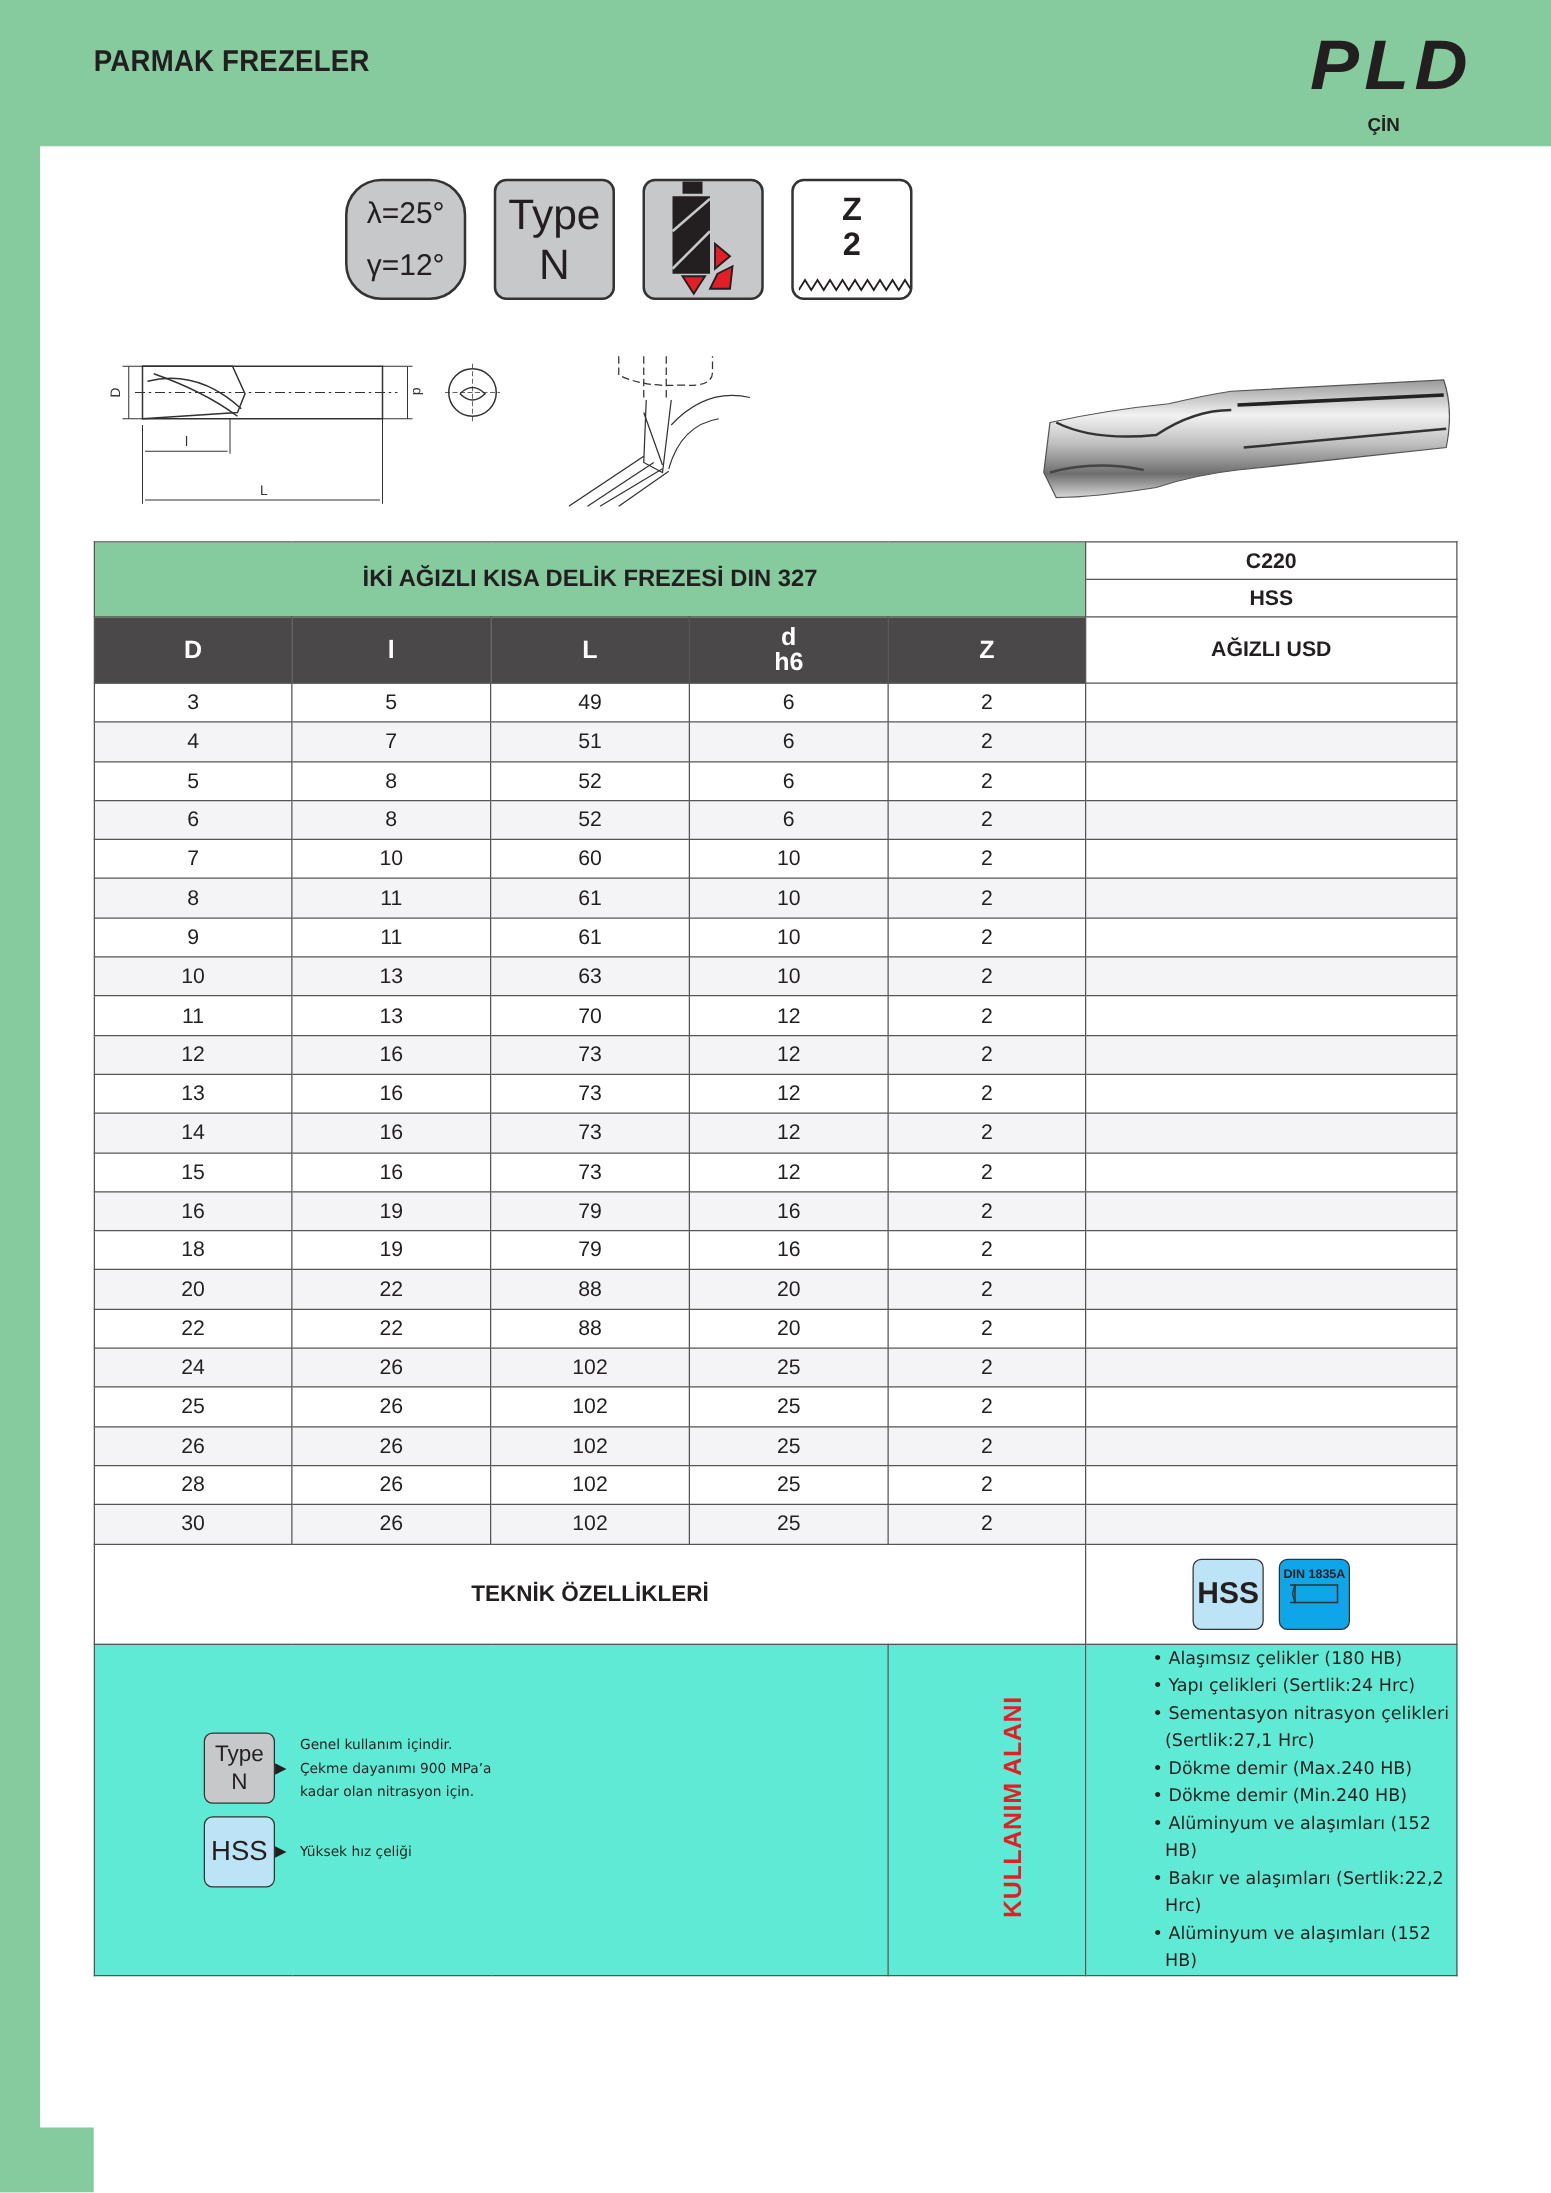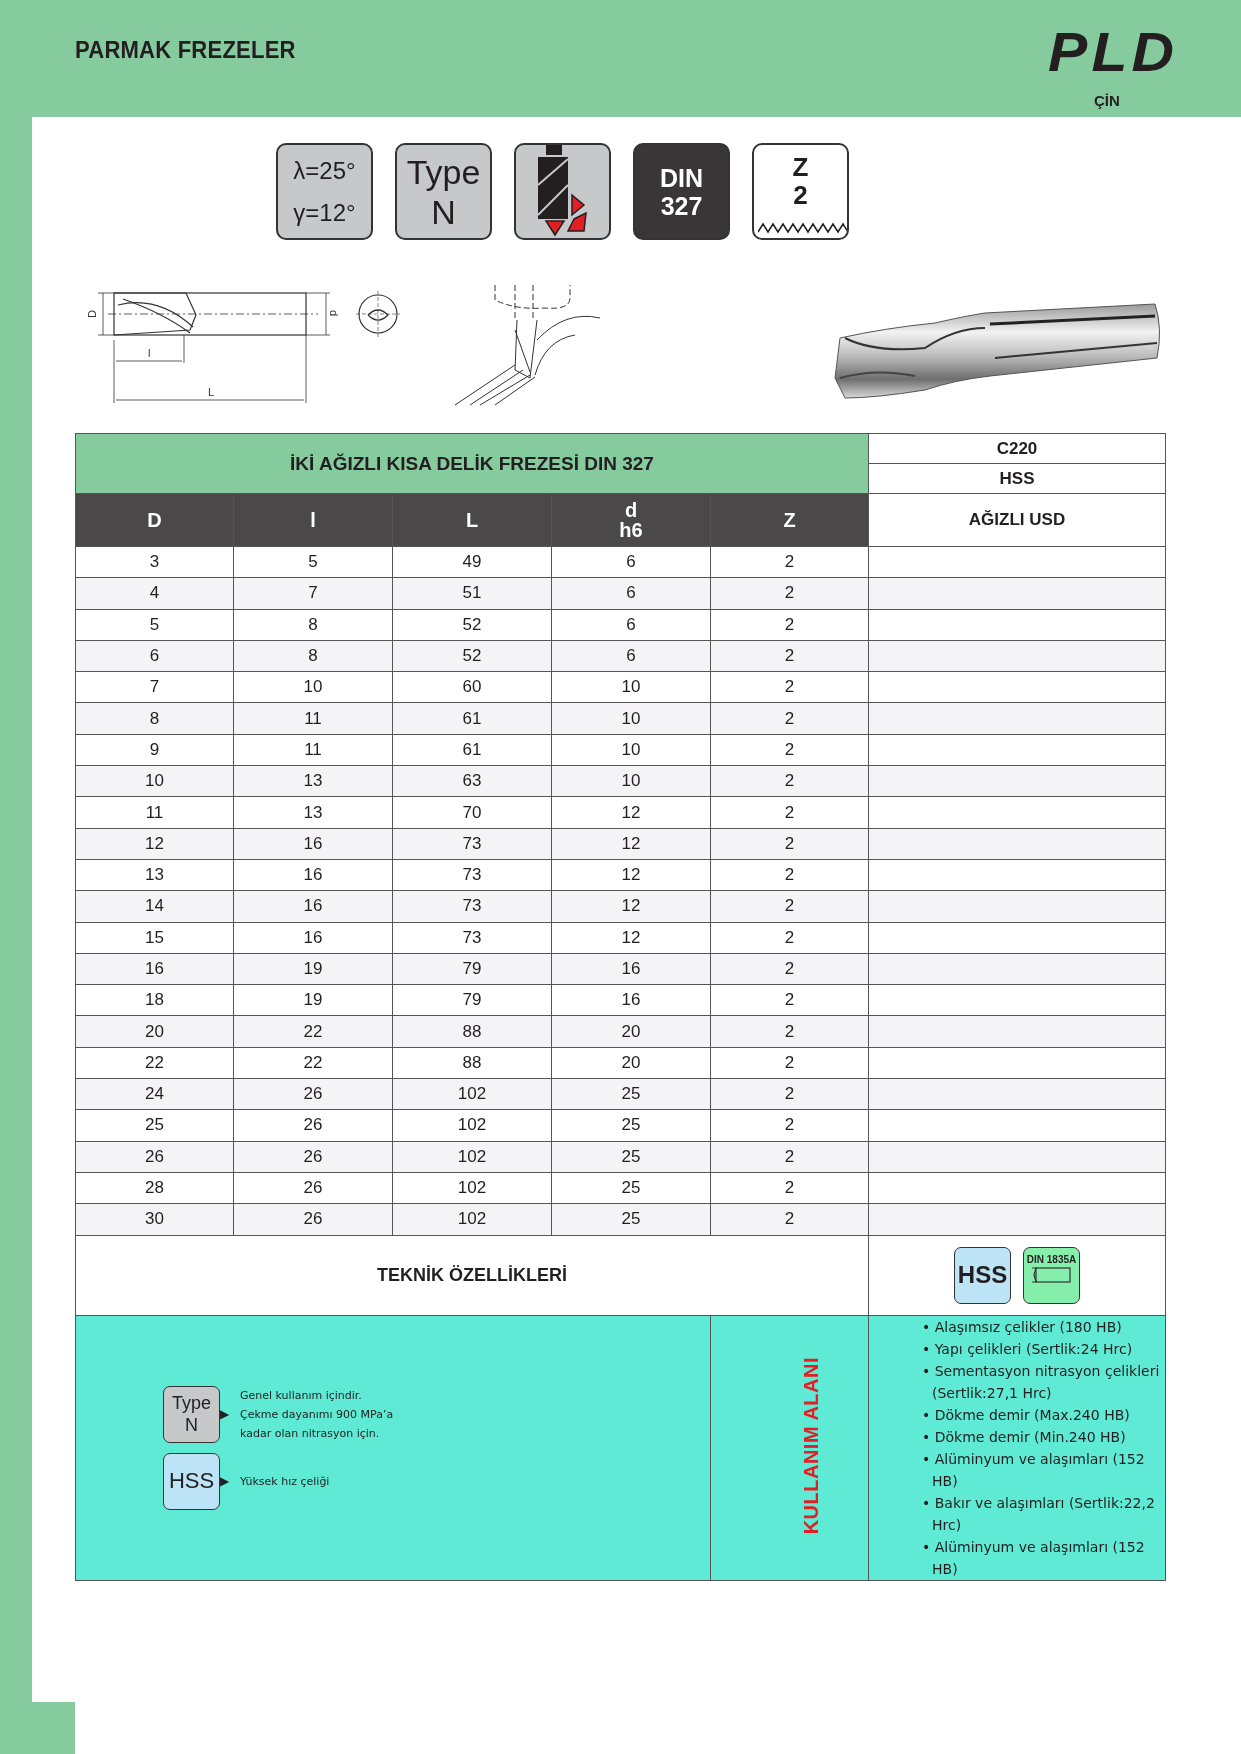--- a/index.html
+++ b/index.html
@@ -14,21 +14,21 @@
   .brand-logo { position: absolute; left: 1048px; top: 24px; font-family: "Liberation Sans", sans-serif; font-weight: bold; font-style: italic; font-size: 56px; letter-spacing: 4px; color: #231f20; line-height: 56px; transform: scaleX(1.05); transform-origin: left; }
   .brand-country { position: absolute; left: 1094px; top: 92px; font-family: "Liberation Sans", sans-serif; font-weight: bold; font-size: 15px; color: #231f20; }
 
   
   .badges { position: absolute; left: 276px; top: 143px; display: flex; gap: 22px; }
   .badge { width: 97px; height: 97px; border: 2px solid #333; border-radius: 10px; display: flex; flex-direction: column; align-items: center; justify-content: center; font-family: "Liberation Sans", sans-serif; text-align: center; position: relative; overflow: hidden; }
   .badge.grey { background: #c7c8ca; color: #231f20; }
   .badge.dark { background: #3a3536; color: #fff; font-weight: bold; font-size: 25px; line-height: 28px; }
   .badge.iso { background: #ac4a8f; color: #fff; font-weight: bold; font-size: 25px; line-height: 28px; }
   .badge.white { background: #fff; color: #231f20; font-weight: bold; font-size: 26px; line-height: 28px; justify-content: flex-start; padding-top: 8px; }
-  .badge.angles { font-size: 24px; line-height: 42px; }
+  .badge.angles { font-size: 24px; line-height: 42px; border-radius: 29px; }
   .badge.type { font-size: 34px; line-height: 40px; }
   .badge .teeth { position: absolute; bottom: 4px; left: 4px; right: 4px; height: 14px; }
 
   
   .drawing-svg { position: absolute; }
 
   
   .tbl { position: absolute; left: 75px; top: 433px; width: 1090px; border-collapse: collapse; table-layout: fixed; }
   .tbl td, .tbl th { border: 1px solid #555; text-align: center; vertical-align: middle; }
   .tbl .title-cell { background: #86cb9e; height: 60px; font-family: "Liberation Sans", sans-serif; font-weight: bold; font-size: 19px; color: #231f20; }
@@ -36,21 +36,21 @@
   .tbl .hdr { background: #4b4849; color: #fff; height: 53px; font-family: "Liberation Sans", sans-serif; font-weight: bold; font-size: 20px; line-height: 20px; }
   .tbl .hdr-price { background: #fff; color: #231f20; font-family: "Liberation Sans", sans-serif; font-weight: bold; font-size: 17px; }
   .tbl td.val { height: 31.3px; font-family: "Liberation Sans", sans-serif; font-size: 17px; color: #231f20; }
   .tbl tr.odd td.val { background: #ffffff; }
   .tbl tr.even td.val { background: #f4f4f6; }
   .tbl td.price { background: #f9f0e2; }
   .tbl .teknik { height: 80px; font-family: "Liberation Sans", sans-serif; font-weight: bold; font-size: 18px; background: #fff; }
   .tbl .mini-badges { display: flex; justify-content: center; gap: 12px; }
   .mini { width: 57px; height: 57px; border: 1.5px solid #333; border-radius: 7px; display: flex; align-items: center; justify-content: center; font-family: "Liberation Sans", sans-serif; }
   .mini.hss { background: #bde3f6; font-size: 24px; color: #231f20; }
-  .mini.din { background: #86efac; flex-direction: column; font-size: 10px; justify-content: flex-start; padding-top: 6px; }
+  .mini.din { background: #0ea5e9; flex-direction: column; font-size: 10px; justify-content: flex-start; padding-top: 6px; }
   .tbl .bottom { height: 220px; background: #5eead4; vertical-align: middle; text-align: left; padding-left: 43px; }
 
   .legend { padding-left: 44px; }
   .legend-row { display: flex; align-items: center; margin: 10px 0; }
   .leg-badge { width: 57px; height: 57px; border: 1.5px solid #333; border-radius: 7px; display: flex; flex-direction: column; align-items: center; justify-content: center; font-family: "Liberation Sans", sans-serif; color: #231f20; }
   .leg-badge.type { background: #c7c8ca; font-size: 18px; line-height: 22px; }
   .leg-badge.hss { background: #bde3f6; font-size: 22px; }
   .leg-arrow { width: 14px; font-size: 12px; color: #231f20; margin-right: 6px; }
   .leg-text { font-size: 11px; line-height: 19px; color: #231f20; }
 
@@ -81,24 +81,20 @@
   <div class="badge grey">
     <svg width="93" height="93" viewBox="0 0 93 93">
       <rect x="30" y="0" width="16" height="10" fill="#231f20"></rect>
       <rect x="22" y="12" width="30" height="62" fill="#231f20"></rect>
       <line x1="22" y1="40" x2="52" y2="14" stroke="#c7c8ca" stroke-width="2"></line>
       <line x1="22" y1="70" x2="52" y2="40" stroke="#c7c8ca" stroke-width="2"></line>
       <polygon points="56,50 68,60 56,70" fill="#e31e24" stroke="#231f20" stroke-width="1.5"></polygon>
       <polygon points="30,76 48,76 39,90" fill="#e31e24" stroke="#231f20" stroke-width="1.5"></polygon>
       <polygon points="58,74 70,68 68,86 52,86" fill="#e31e24" stroke="#231f20" stroke-width="1.5"></polygon>
     </svg>
-  </div>
-  <div class="badge dark">
-    <span>DIN</span>
-    <span>327</span>
   </div>
   <div class="badge white">
     <span>Z</span>
     <span>2</span>
     <svg class="teeth" viewBox="0 0 90 14" preserveAspectRatio="none">
       <polyline points="0,12 5,4 10,12 15,4 20,12 25,4 30,12 35,4 40,12 45,4 50,12 55,4 60,12 65,4 70,12 75,4 80,12 85,4 90,12" fill="none" stroke="#231f20" stroke-width="1.5"></polyline>
     </svg>
   </div>
 </div>
 

